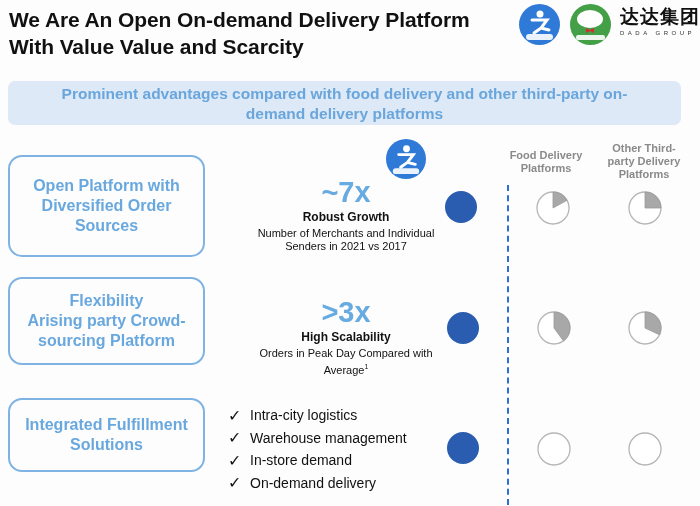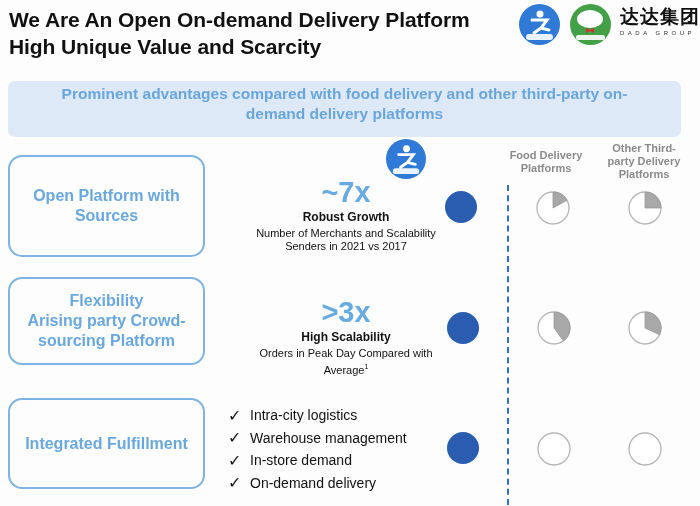--- a/index.html
+++ b/index.html
@@ -4,44 +4,44 @@
 <style>
   html,body{margin:0;padding:0;}
   body{width:700px;height:506px;background:#fdfdfd;position:relative;overflow:hidden;font-family:"Liberation Sans",sans-serif;}
   .title{position:absolute;left:9px;top:6px;font-size:21px;font-weight:bold;line-height:27px;color:#111;letter-spacing:-0.1px;}
   .logo{position:absolute;}
   .logo-dada{left:519px;top:4px;width:41px;height:41px;border-radius:50%;background:#2e7ad6;}
   .logo-jd{left:570px;top:4px;width:41px;height:41px;border-radius:50%;background:#43a047;}
   .logo-grp{left:620px;top:6px;}
   .grp-cn{font-size:19px;font-weight:bold;color:#111;letter-spacing:1px;line-height:22px;}
   .grp-en{font-size:6px;letter-spacing:3.5px;color:#333;margin-top:2px;}
-  .banner{position:absolute;left:8px;top:81px;width:673px;height:56px;background:#dde9f6;border-radius:7px;color:#6aa6dc;font-weight:bold;font-size:15.5px;line-height:20px;text-align:center;padding-top:3px;box-sizing:border-box;}
+  .banner{position:absolute;left:8px;top:81px;width:673px;height:44px;background:#dde9f6;border-radius:7px;color:#6aa6dc;font-weight:bold;font-size:15.5px;line-height:20px;text-align:center;padding-top:3px;box-sizing:border-box;}
   .box{position:absolute;left:8px;width:197px;border:2px solid #7fb3e3;border-radius:14px;box-sizing:border-box;display:flex;align-items:center;justify-content:center;text-align:center;color:#69a8df;font-weight:bold;font-size:16px;line-height:20px;}
   .b1{top:155px;height:102px;}
   .b2{top:277px;height:88px;}
-  .b3{top:398px;height:91px;}
+  .b3{top:398px;height:74px;}
   .mid{position:absolute;left:238px;width:216px;text-align:center;}
   .big{font-size:29px;font-weight:bold;color:#68abe0;line-height:32px;}
   .head{font-size:12px;font-weight:bold;color:#111;line-height:19px;}
   .sub{font-size:11px;color:#111;line-height:13px;}
   .checks{position:absolute;left:228px;top:404px;}
   .chk{display:flex;align-items:center;height:22.5px;font-size:14px;color:#111;}
   .chk .ck{width:22px;font-size:16px;}
   .dot{position:absolute;width:32px;height:32px;border-radius:50%;background:#2a5db0;}
   .colhdr{position:absolute;font-size:11px;font-weight:bold;color:#8a8a8a;text-align:center;line-height:13px;}
   .divider{position:absolute;left:507px;top:185px;height:320px;border-left:2px dashed #2e6fd6;}
   .pie{position:absolute;}
   .small-logo{position:absolute;left:386px;top:139px;width:40px;height:40px;border-radius:50%;background:#2e7ad6;}
 </style>
 </head>
 <body>
 
 <div class="title">
   <div>We Are An Open On-demand Delivery Platform</div>
-  <div>High Unique Value and Scarcity</div>
+  <div>With Value Value and Scarcity</div>
 </div>
 
 <div class="logo logo-dada">
   <svg width="41" height="41" viewBox="0 0 41 41">
     <circle cx="21" cy="10" r="3.5" fill="#fff"></circle>
     <path d="M13 16 L28 16 L22 24 L30 26 M22 24 L15 29" stroke="#fff" stroke-width="3" fill="none" stroke-linecap="round"></path>
     <rect x="7" y="30" width="27" height="6" rx="3" fill="#fff" opacity="0.9"></rect>
   </svg>
 </div>
 <div class="logo logo-jd">
@@ -57,40 +57,42 @@
 </div>
 
 <div class="banner">
   <div>Prominent advantages compared with food delivery and other third-party on-</div>
   <div>demand delivery platforms</div>
 </div>
 
 <div class="box b1">
   <div>
     <div>Open Platform with</div>
+    <div>Diversified Order</div>
     <div>Sources</div>
   </div>
 </div>
 <div class="box b2">
   <div>
     <div>Flexibility</div>
     <div>Arising party Crowd-</div>
     <div>sourcing Platform</div>
   </div>
 </div>
 <div class="box b3">
   <div>
     <div>Integrated Fulfillment</div>
+    <div>Solutions</div>
   </div>
 </div>
 
 <div class="mid" style="top:176px;">
   <div class="big">~7x</div>
   <div class="head">Robust Growth</div>
-  <div class="sub">Number of Merchants and Scalability</div>
+  <div class="sub">Number of Merchants and Individual</div>
   <div class="sub">Senders in 2021 vs 2017</div>
 </div>
 <div class="mid" style="top:296px;">
   <div class="big">&gt;3x</div>
   <div class="head">High Scalability</div>
   <div class="sub">Orders in Peak Day Compared with</div>
   <div class="sub"><span>Average</span><sup style="font-size:7px;">1</sup></div>
 </div>
 
 <div class="checks">

